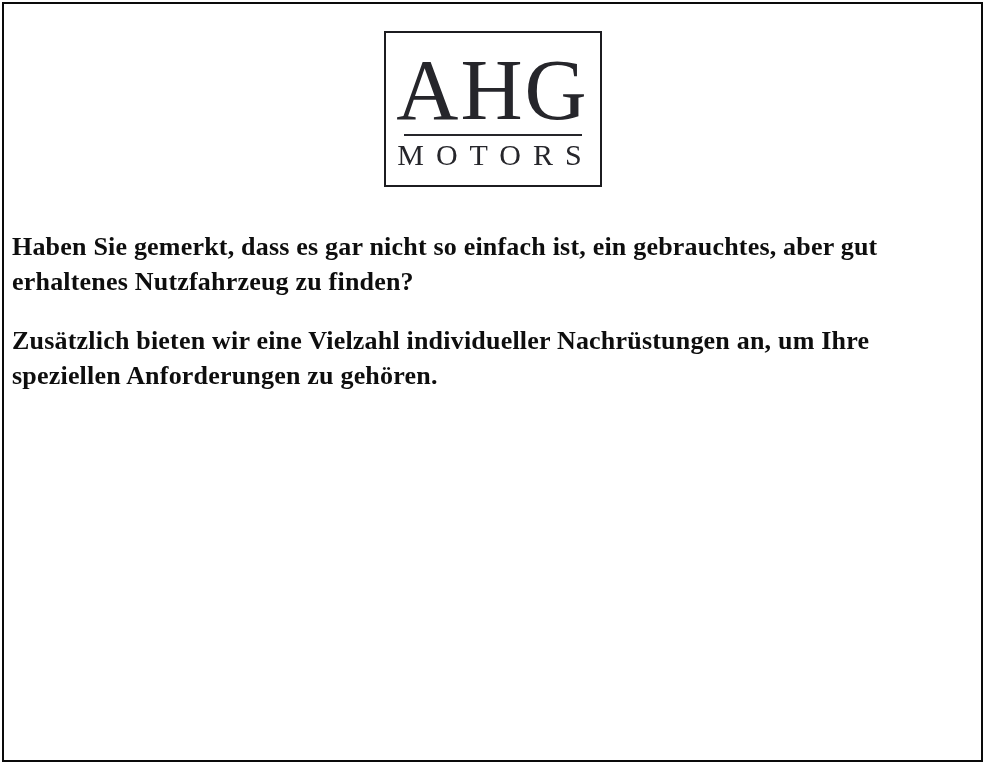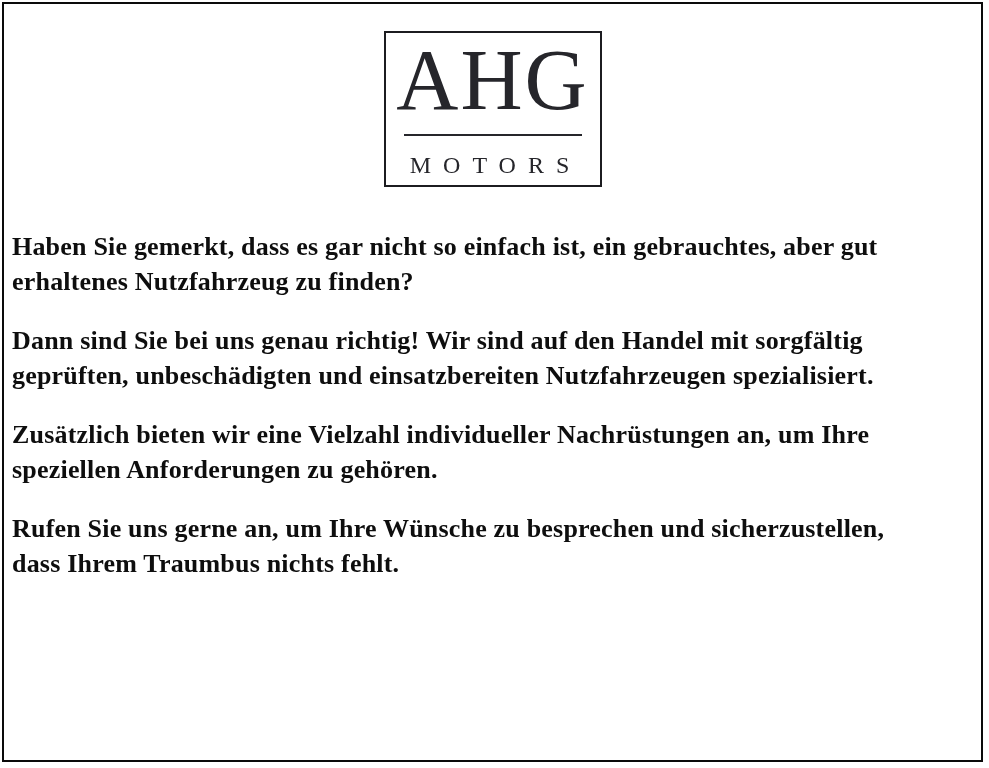--- a/index.html
+++ b/index.html
@@ -26,38 +26,37 @@
     width: 218px;
     height: 156px;
     margin: 27px auto 0 auto;
     border: 2px solid #1c1c20;
     background: #ffffff;
     display: flex;
     flex-direction: column;
     align-items: center;
     justify-content: center;
     text-align: left;
-    gap: 10px;
   }
   .logo-ahg {
     font-family: "Liberation Serif", "DejaVu Serif", serif;
     font-size: 86px;
     line-height: 78px;
     letter-spacing: 2px;
     color: #26262b;
     margin-top: 2px;
   }
   .logo-divider {
     width: 178px;
     border-top: 2px solid #26262b;
     margin: 5px 0 4px 0;
   }
   .logo-motors {
     font-family: "Liberation Serif", "DejaVu Serif", serif;
-    font-size: 24px;
+    font-size: 30px;
     line-height: 30px;
     letter-spacing: 12px;
     text-indent: 6px;
     color: #26262b;
   }
   .content {
     margin-top: 42px;
     padding: 0 24px 0 8px;
   }
   .content p {
@@ -77,21 +76,17 @@
 
   <div class="logo-box">
     <div class="logo-ahg">AHG</div>
     <div class="logo-divider"></div>
     <div class="logo-motors">MOTORS</div>
   </div>
 
   <div class="content">
     <p>Haben Sie gemerkt, dass es gar nicht so einfach ist, ein gebrauchtes, aber gut
 erhaltenes Nutzfahrzeug zu finden?</p>
-    <p>Dann sind Sie bei uns genau richtig! Wir sind auf den Handel mit sorgfältig
-geprüften, unbeschädigten und einsatzbereiten Nutzfahrzeugen spezialisiert.</p>
     <p>Zusätzlich bieten wir eine Vielzahl individueller Nachrüstungen an, um Ihre
 speziellen Anforderungen zu gehören.</p>
-    <p>Rufen Sie uns gerne an, um Ihre Wünsche zu besprechen und sicherzustellen,
-dass Ihrem Traumbus nichts fehlt.</p>
   </div>
 
 </div>
 
 </body></html>

